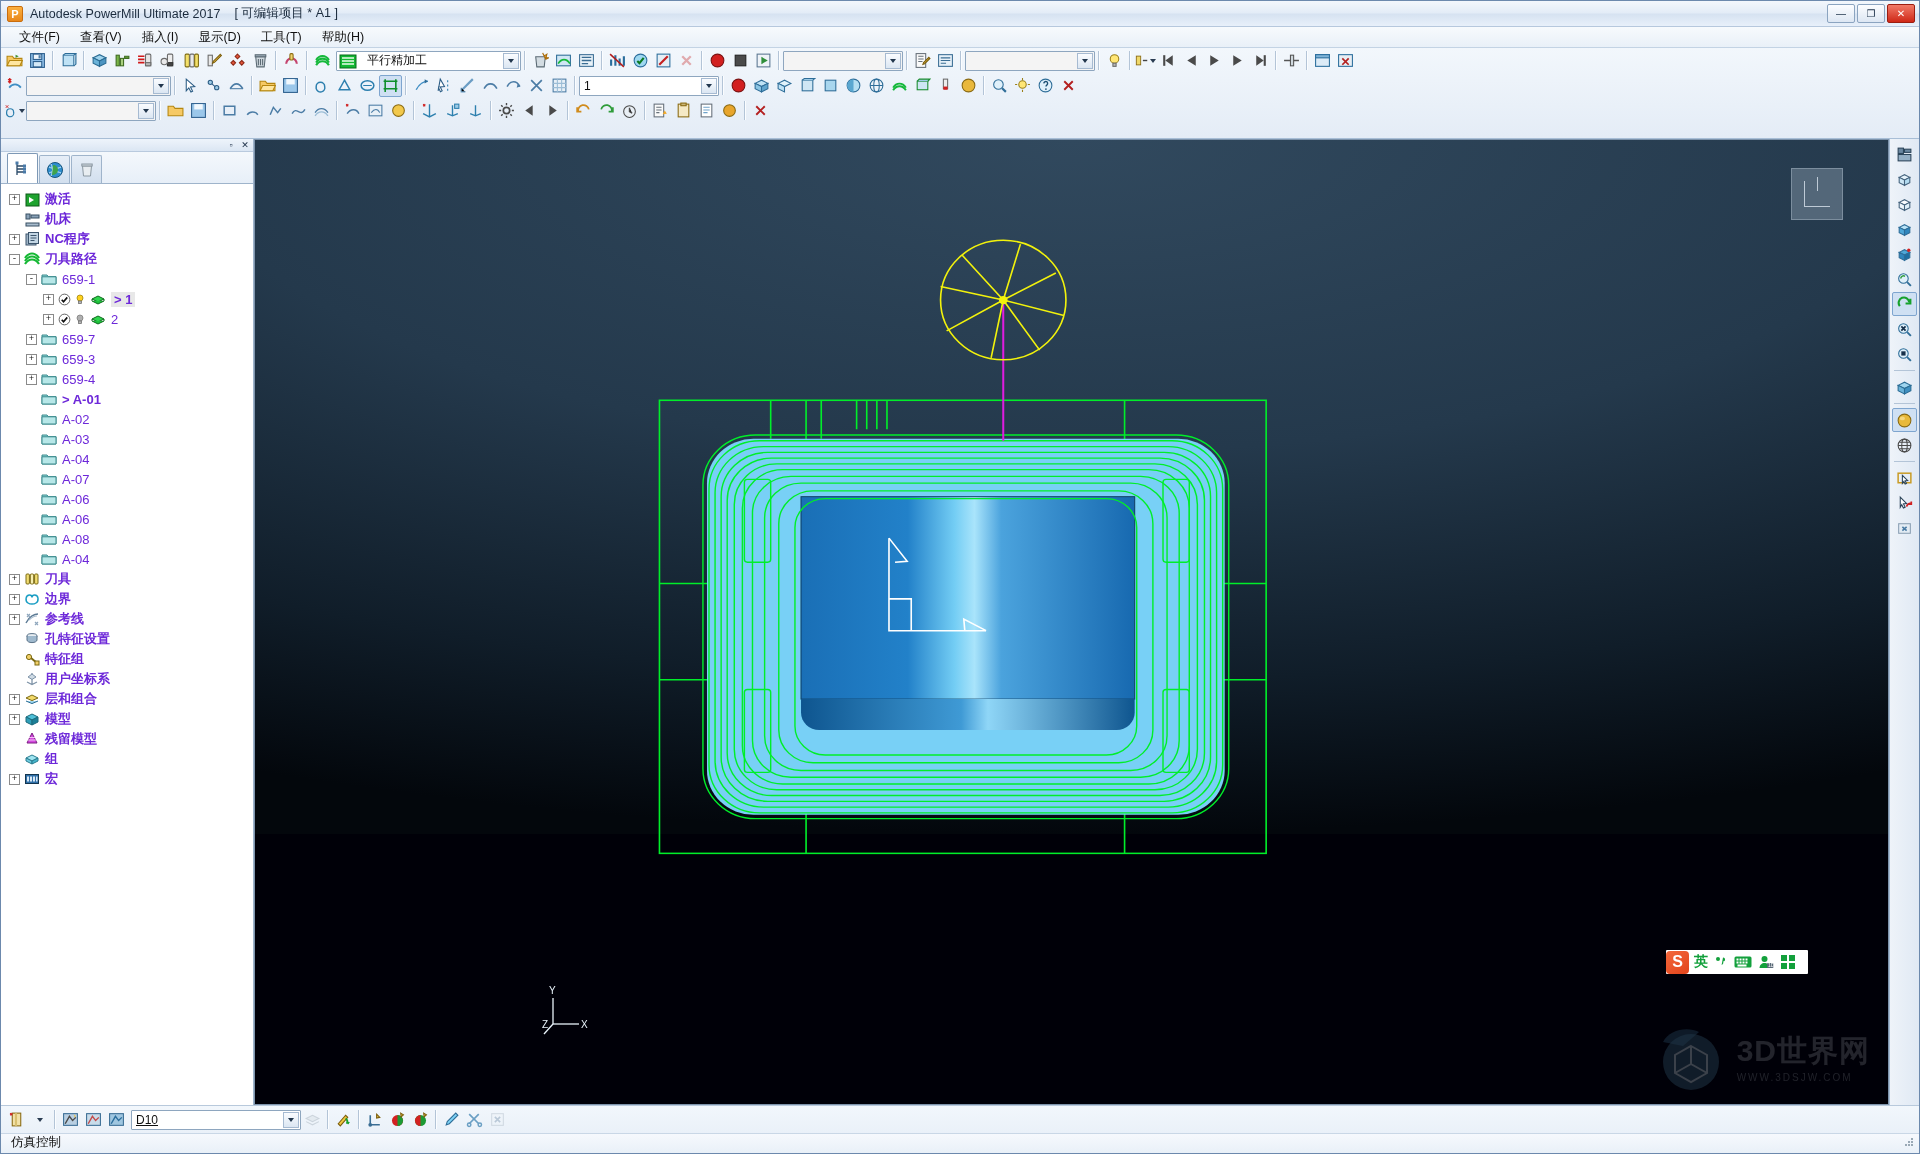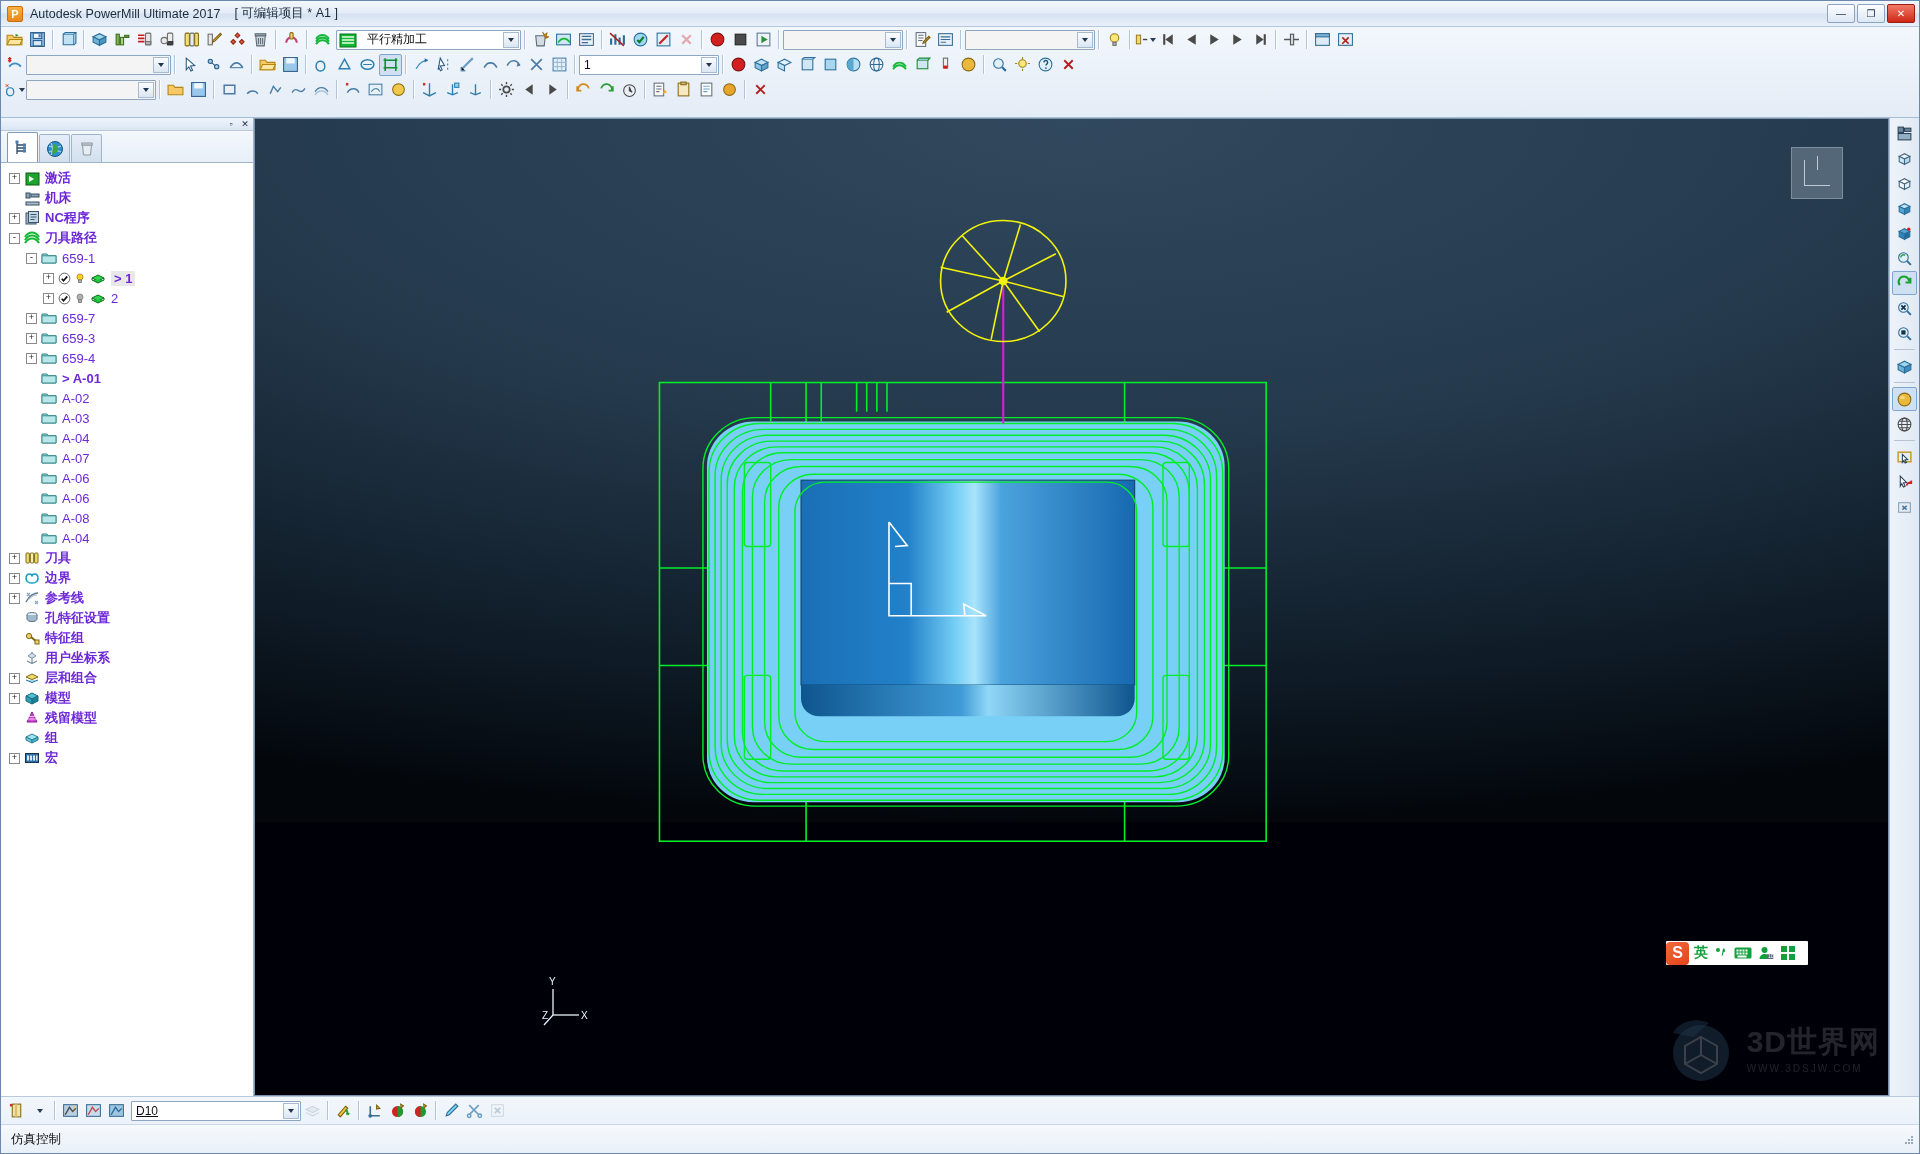--- a/index.html
+++ b/index.html
@@ -178,21 +178,21 @@
     position:absolute; right: 80px; bottom: 130px;
     height: 24px; background:#ffffff;
     display:flex; align-items:center; padding: 0 6px 0 0;
     border-radius:1px;
   }
   .ime-logo { width:23px;height:23px;background:linear-gradient(145deg,#f3683c,#e2441b); color:#fff;font-weight:bold;font-size:16px; display:flex;align-items:center;justify-content:center; border-radius:4px; margin-right:5px;}
   .ime-txt { color:#13a03c; font-size:14px; font-weight:bold; margin-right:6px;}
   .ime-ic { margin-right:6px; display:flex; }
 
   .watermark {
-    position:absolute; right: 8px; bottom: 8px;
+    position:absolute; right: 18px; bottom: 8px;
     display:flex; align-items:center; opacity:.5;
   }
   .wm-txt { color:#e9eef3; font-size: 30px; font-weight: bold; letter-spacing: 1px; opacity:.30;}
   .wm-sub { color:#cfd8e0; font-size: 10px; letter-spacing:2px; opacity:.30;}
 
   
   .rtoolbar {
     width: 30px; flex: 0 0 30px;
     background: linear-gradient(90deg,#eef3f9,#e0e9f4);
     border-left: 1px solid #a8bed6;
@@ -207,21 +207,21 @@
   .rbtn.pressed { background:#cfe0f3; border-color:#7ea5cf;}
   .rsep { width: 21px; height:1px; background:#b3c4d7; margin: 3px 0; flex:0 0 1px;}
 
   
   .bottom { flex: 0 0 auto; background: linear-gradient(180deg,#f2f7fc,#e4ecf6); }
   .btoolbar {
     height: 28px; display:flex; align-items:center; padding: 0 4px;
     border-top: 1px solid #b8c9dc;
   }
   .statusbar {
-    height: 29px; display: flex; align-items: center;
+    height: 20px; display: flex; 
     padding-left: 10px; font-size: 12.5px; color: #0e0e0e;
     border-top: 1px solid #c9d7e6;
     background: linear-gradient(180deg,#f6f9fd,#e9f0f8);
     gap: 47px;
   }
   .sb-grip { margin-left:auto; margin-right:4px; width:14px;height:14px;}
 </style>
 </head>
 <body>
 
@@ -231,20 +231,28 @@
     <div class="app-logo">P</div>
     <span class="title-text">Autodesk PowerMill Ultimate 2017</span>
     <span class="title-text title-proj">[ 可编辑项目 * A1 ]</span>
     <div class="winbtns">
       <div class="winbtn">—</div>
       <div class="winbtn">❐</div>
       <div class="winbtn close">✕</div>
     </div>
   </div>
 
+  <div class="menubar">
+    <div class="menu-item">文件(F)</div>
+    <div class="menu-item">查看(V)</div>
+    <div class="menu-item">插入(I)</div>
+    <div class="menu-item">显示(D)</div>
+    <div class="menu-item">工具(T)</div>
+    <div class="menu-item">帮助(H)</div>
+  </div>
 
   <div class="toolbars">
 
     <div class="tbrow">
       <div class="tbtn">
           <svg class="ic" viewBox="0 0 16 16">
             <path d="M1 4h5l1.5 2H15v7H1z" fill="#f6c965" stroke="#b5860f"></path>
             <path d="M1 13l2.4-5h12L13 13z" fill="#ffe6a0" stroke="#b5860f"></path>
             <path d="M9 2.5l3 1.5-3 1.5z" fill="#3f8f2f"></path>
           </svg>

